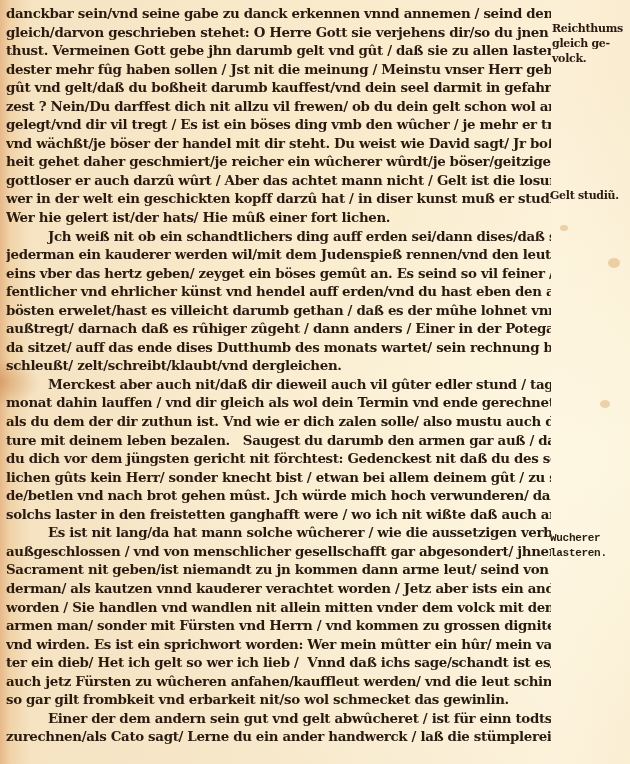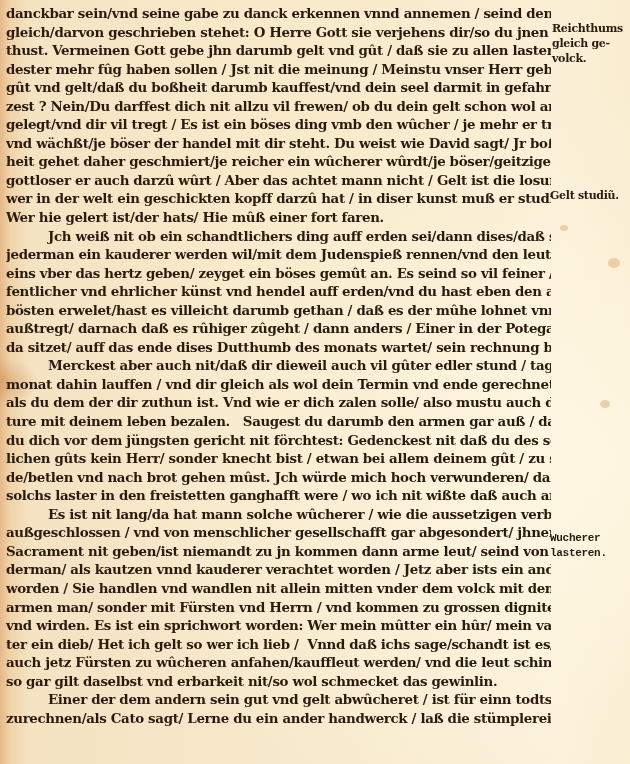--- a/index.html
+++ b/index.html
@@ -35,31 +35,32 @@
       <span class="line">gleich/darvon geschrieben stehet: O Herre Gott sie verjehens dir/so du jnen wol</span>
       <span class="line">thust. Vermeinen Gott gebe jhn darumb gelt vnd gût / daß sie zu allen lasteren</span>
       <span class="line">dester mehr fûg haben sollen / Jst nit die meinung / Meinstu vnser Herr geb dir</span>
       <span class="line">gût vnd gelt/daß du boßheit darumb kauffest/vnd dein seel darmit in gefahr se-</span>
       <span class="line">zest ? Nein/Du darffest dich nit allzu vil frewen/ ob du dein gelt schon wol an-</span>
       <span class="line">gelegt/vnd dir vil tregt / Es ist ein böses ding vmb den wûcher / je mehr er tregt</span>
       <span class="line">vnd wächßt/je böser der handel mit dir steht. Du weist wie David sagt/ Jr boß-</span>
       <span class="line">heit gehet daher geschmiert/je reicher ein wûcherer wûrdt/je böser/geitziger/ vñ</span>
       <span class="line">gottloser er auch darzû wûrt / Aber das achtet mann nicht / Gelt ist die losung/</span>
       <span class="line">wer in der welt ein geschickten kopff darzû hat / in diser kunst muß er studieren.</span>
-      <span class="line">Wer hie gelert ist/der hats/ Hie mûß einer fort faren.</span>
+      <span class="line">Wer hie gelert ist/der hats/ Hie mûß einer fort lichen.</span>
     </div>
 
     <div>
       <span class="line indent">Jch weiß nit ob ein schandtlichers ding auff erden sei/dann dises/daß schier</span>
       <span class="line">jederman ein kauderer werden wil/mit dem Judenspieß rennen/vnd den leuten</span>
       <span class="line">eins vber das hertz geben/ zeyget ein böses gemût an. Es seind so vil feiner / tref-</span>
       <span class="line">fentlicher vnd ehrlicher künst vnd hendel auff erden/vnd du hast eben den aller</span>
       <span class="line">bösten erwelet/hast es villeicht darumb gethan / daß es der mûhe lohnet vnnd</span>
       <span class="line">außtregt/ darnach daß es rûhiger zûgeht / dann anders / Einer in der Potega-</span>
       <span class="line">da sitzet/ auff das ende dises Dutthumb des monats wartet/ sein rechnung be-</span>
+      <span class="line">schleußt/ zelt/schreibt/klaubt/vnd dergleichen.</span>
     </div>
 
     <div>
       <span class="line indent">Merckest aber auch nit/daß dir dieweil auch vil gûter edler stund / tag/ vnd</span>
       <span class="line">monat dahin lauffen / vnd dir gleich als wol dein Termin vnd ende gerechnet/</span>
       <span class="line">als du dem der dir zuthun ist. Vnd wie er dich zalen solle/ also mustu auch die na</span>
       <span class="line" style="white-space:pre;">ture mit deinem leben bezalen.   Saugest du darumb den armen gar auß / daß</span>
       <span class="line">du dich vor dem jüngsten gericht nit förchtest: Gedenckest nit daß du des schand</span>
       <span class="line">lichen gûts kein Herr/ sonder knecht bist / etwan bei allem deinem gût / zu schan-</span>
       <span class="line">de/betlen vnd nach brot gehen mûst. Jch würde mich hoch verwunderen/ daß</span>
@@ -69,21 +70,21 @@
     <div>
       <span class="line indent">Es ist nit lang/da hat mann solche wûcherer / wie die aussetzigen verbannt/</span>
       <span class="line">außgeschlossen / vnd von menschlicher gesellschafft gar abgesondert/ jhnen das</span>
       <span class="line">Sacrament nit geben/ist niemandt zu jn kommen dann arme leut/ seind von je-</span>
       <span class="line">derman/ als kautzen vnnd kauderer verachtet worden / Jetz aber ists ein anders</span>
       <span class="line">worden / Sie handlen vnd wandlen nit allein mitten vnder dem volck mit dem</span>
       <span class="line">armen man/ sonder mit Fürsten vnd Herrn / vnd kommen zu grossen digniteten</span>
       <span class="line">vnd wirden. Es ist ein sprichwort worden: Wer mein mûtter ein hûr/ mein vat-</span>
       <span class="line" style="white-space:pre;">ter ein dieb/ Het ich gelt so wer ich lieb /  Vnnd daß ichs sage/schandt ist es/daß</span>
       <span class="line">auch jetz Fürsten zu wûcheren anfahen/kauffleut werden/ vnd die leut schinden/</span>
-      <span class="line">so gar gilt daselbst vnd erbarkeit nit/so wol schmecket das gewinlin.</span>
+      <span class="line">so gar gilt frombkeit vnd erbarkeit nit/so wol schmecket das gewinlin.</span>
     </div>
 
     <div>
       <span class="line indent">Einer der dem andern sein gut vnd gelt abwûcheret / ist für einn todtschlag</span>
       <span class="line">zurechnen/als Cato sagt/ Lerne du ein ander handwerck / laß die stümplerei fa-</span>
 
     </div>
   </div>
 
   <div class="margin-note" style="left:552px;top:21px;">

